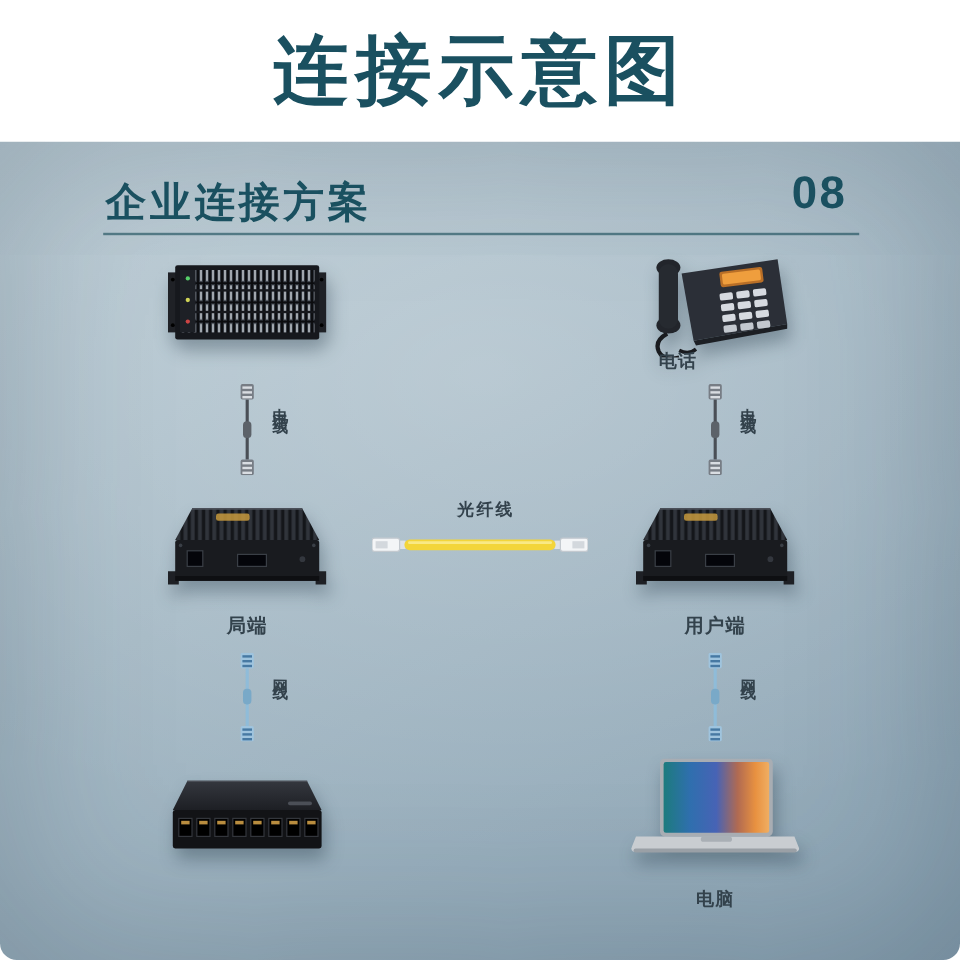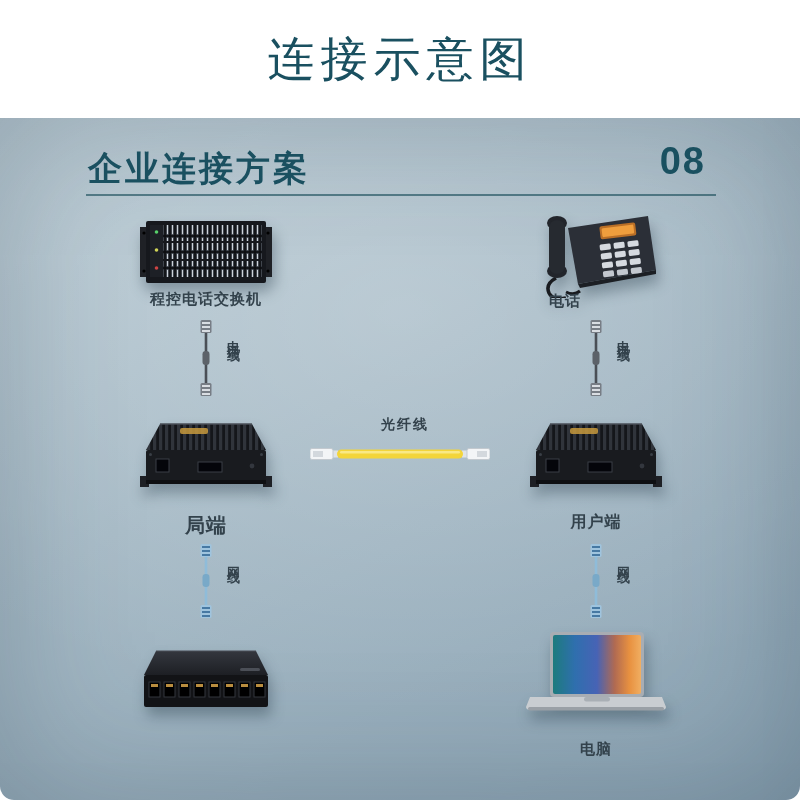--- a/index.html
+++ b/index.html
@@ -7,21 +7,21 @@
     position:relative; width:800px; height:800px; overflow:hidden;
     background:#ffffff;
     font-family:"Liberation Sans","DejaVu Sans",sans-serif;
   }
   
   .header {
     position:absolute; top:0; left:0; right:0; height:118px;
     background:#ffffff; display:flex; align-items:center; justify-content:center;
   }
   .title {
-    font-size:47px; font-weight:400; letter-spacing:6px; color:var(--accent,#1a5060);
+    font-size:63px; font-weight:700; letter-spacing:6px; color:var(--accent,#1a5060);
   }
   
   .panel {
     position:absolute; top:118px; left:0; right:0; bottom:0;
     background:
       radial-gradient(130% 95% at 50% 28%, rgba(255,255,255,.20), rgba(255,255,255,0) 62%),
       linear-gradient(150deg, #bccdd6 0%, var(--panel_mid,#a6bac6) 42%, #8ba3b3 100%);
     box-shadow: inset 0 0 140px rgba(25,45,65,.28);
     border-radius:0 0 14px 14px;
   }
@@ -88,21 +88,20 @@
         <rect x="6" y="1" width="120" height="62" rx="2" fill="#16181d"></rect>
         <rect x="10" y="5" width="112" height="16" fill="url(#pbx-slots)"></rect>
         <rect x="10" y="23" width="112" height="16" fill="url(#pbx-slots)"></rect>
         <rect x="10" y="41" width="112" height="16" fill="url(#pbx-slots)"></rect>
         <rect x="10" y="5" width="13" height="52" fill="#1d2026"></rect>
         <circle cx="16.5" cy="12" r="1.8" fill="#57d06a"></circle>
         <circle cx="16.5" cy="30" r="1.8" fill="#d0d457"></circle>
         <circle cx="16.5" cy="48" r="1.8" fill="#c44"></circle>
       </svg>
     </div>
-    <div class="node-label" style="left:106px; top:172px; width:200px;">程控电话交换机</div>
 
     <div class="abs device" style="left:536px; top:94px;">
       <svg width="124" height="86" viewBox="0 0 124 86">
         <path d="M20 66 q-11 6 -7 15 q4 8 17 5" stroke="#191b1f" stroke-width="3.5" fill="none"></path>
         <path d="M30 80 q8 4 14 -1" stroke="#191b1f" stroke-width="3" fill="none"></path>
         <path d="M32 16 L112 4 L120 58 L42 72 Z" fill="#2b2f37"></path>
         <path d="M42 72 L120 58 L120 62 L44 76 Z" fill="#1c1f24"></path>
         <g transform="rotate(-7 86 36)">
           <rect x="66" y="12" width="36" height="13" rx="2" fill="#b96f27"></rect>
           <rect x="68" y="14" width="32" height="9" rx="1.5" fill="#ef9e3d"></rect>
@@ -173,21 +172,21 @@
         <rect x="40" y="12" width="28" height="6" rx="2" fill="#c79a3e" opacity="0.85"></rect>
         <rect x="6" y="34" width="120" height="34" rx="2" fill="#191b1f"></rect>
         <rect x="6" y="64" width="120" height="4" fill="#0e0f12"></rect>
         <rect x="16" y="43" width="13" height="13" fill="#04050a" stroke="#3a3f46"></rect>
         <rect x="58" y="46" width="24" height="10" fill="#04050a" stroke="#3a3f46"></rect>
         <circle cx="112" cy="50" r="2.4" fill="#33373e"></circle>
         <circle cx="10.5" cy="38.5" r="1.5" fill="#3a3f46"></circle>
         <circle cx="121.5" cy="38.5" r="1.5" fill="#3a3f46"></circle>
       </svg>
     </div>
-    <div class="node-label" style="left:116px; top:394px; width:180px; font-size:20px;">局端</div>
+    <div class="node-label" style="left:116px; top:394px; width:180px; font-size:16px;">局端</div>
 
     <div class="abs device" style="left:530px; top:298px;">
       <svg width="132" height="82" viewBox="0 0 132 82">
         <defs>
           <pattern id="fins-b" width="6" height="30" patternUnits="userSpaceOnUse">
             <rect width="6" height="30" fill="#14161a"></rect>
             <rect x="1" width="3.2" height="30" fill="#30343b"></rect>
           </pattern>
         </defs>
         <polygon points="0,60 9,60 9,71 0,71" fill="#1e2025"></polygon>

